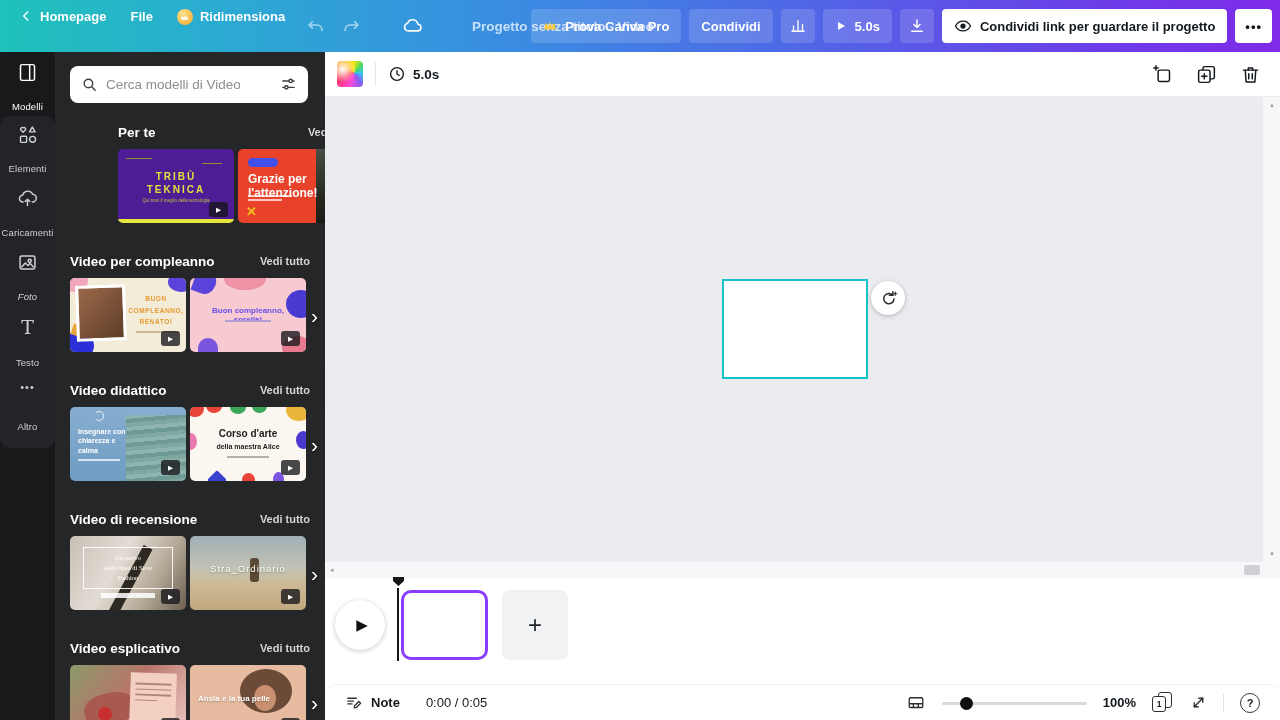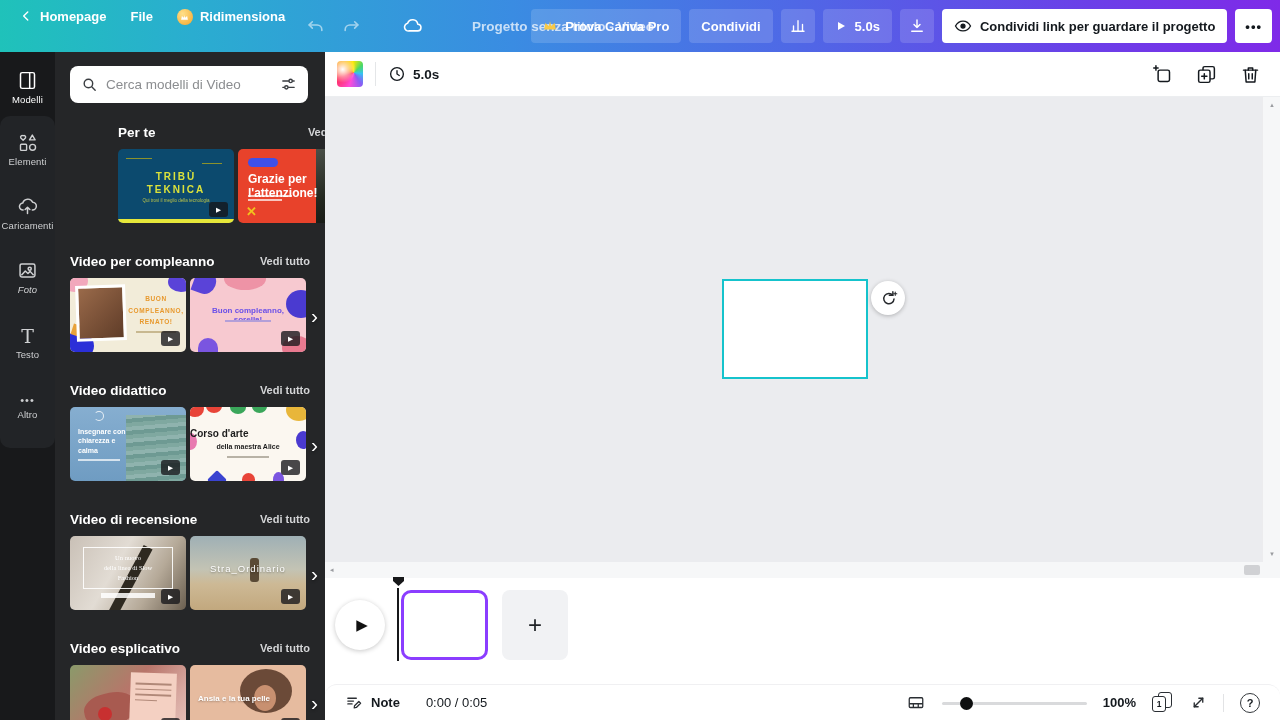--- a/index.html
+++ b/index.html
@@ -23,21 +23,21 @@
   .tb-btn { height:34px; border-radius:4px; display:flex; align-items:center; gap:8px; padding:0 12px;
     font-size:13px; font-weight:700; cursor:pointer; white-space:nowrap; }
   .tb-btn.tinted { background:rgba(255,255,255,.15); color:#fff; }
   .tb-btn.white { background:#fff; color:#14191e; }
   .crown { color:#f7c948; }
 
   
   .rail { position:absolute; left:0; top:52px; width:55px; height:668px; background:#18191b; }
   .rail-group { position:absolute; left:0; top:64px; width:55px; height:332px; background:#222427; border-radius:10px; }
   .rail-item { position:absolute; left:0; width:55px; height:50px; display:flex; flex-direction:column;
-    align-items:center; justify-content:center; gap:3px; color:#cfd0d2; cursor:pointer; }
+    align-items:center; justify-content:space-between; gap:3px; color:#cfd0d2; cursor:pointer; }
   .rail-item.active { color:#fff; }
   .rail-label { font-size:9.5px; letter-spacing:.1px; }
   .serifT { font-family:"DejaVu Serif","Liberation Serif",serif; font-size:19px; line-height:1; }
   .dots { font-size:11px; letter-spacing:1px; line-height:1; }
 
   
   .panel { position:absolute; left:55px; top:52px; width:270px; height:668px; background:#252628; overflow:hidden; }
   .search { position:absolute; left:15px; top:14px; width:238px; height:37px; background:#fff; border-radius:8px;
     display:flex; align-items:center; gap:8px; padding:0 11px; }
   .search input { flex:1; border:0; outline:0; font-size:13.5px; color:#333; font-family:inherit; min-width:0; }
@@ -50,21 +50,21 @@
   .thumb { position:relative; width:116px; height:74px; border-radius:5px; overflow:hidden; flex:none; cursor:pointer; }
   .row-chev { position:absolute; right:-8px; top:50%; transform:translateY(-50%); color:#fff; font-size:21px;
     font-weight:400; text-shadow:0 1px 3px rgba(0,0,0,.55); cursor:pointer; line-height:1; }
   .pbadge { position:absolute; right:6px; bottom:6px; width:19px; height:15px; border-radius:3px;
     background:rgba(22,22,25,.78); color:#fff; font-size:6.5px; display:flex; align-items:center; justify-content:center; }
   .collapse-tab { position:absolute; left:325px; top:368px; width:13px; height:40px; background:#fdfdfd;
     border-radius:0 8px 8px 0; box-shadow:1px 0 3px rgba(0,0,0,.15); display:flex; align-items:center;
     justify-content:center; color:#6b6d70; font-size:12px; cursor:pointer; }
 
   
-  .t-tribu { background:#0c4a6e; display:flex; flex-direction:column; align-items:center; justify-content:center; }
+  .t-tribu { background:#4c1d95; display:flex; flex-direction:column; align-items:center; justify-content:center; }
   .tribu-t { color:#dbe23b; font-weight:700; font-size:10px; letter-spacing:2px; text-align:center; line-height:1.3; }
   .tribu-sub { color:#b9c24a; font-size:4.5px; margin-top:2px; }
   .tribu-bar { position:absolute; left:0; right:0; bottom:0; height:4px; background:#e6e73a; }
   .tribu-line { position:absolute; background:#8b922c; height:1px; }
   .t-grazie { background:#e8422b; }
   .grazie-pill { position:absolute; left:10px; top:9px; width:30px; height:9px; border-radius:5px; background:#4050e8; }
   .grazie-title { position:absolute; left:10px; top:23px; width:62px; color:#fff; font-weight:700; font-size:12px; line-height:1.2; }
   .grazie-sub { position:absolute; left:10px; background:rgba(255,255,255,.7); height:1.5px; }
   .grazie-x { position:absolute; left:8px; bottom:4px; color:#f2c21e; font-size:13px; font-weight:700; }
   .grazie-photo { position:absolute; right:0; top:0; width:38px; height:74px;
@@ -89,21 +89,21 @@
   .comp2-title { position:absolute; left:8px; right:8px; top:28px; text-align:center; color:#6a4fe8; font-weight:700; font-size:8px; }
   .comp2-sub { position:absolute; left:30%; top:42px; width:40%; height:2px; background:#b39fd8; }
   .t-did1 { background:linear-gradient(180deg,#86aed0,#6f9cc2); }
   .did1-photo { position:absolute; right:0; top:8px; width:60px; height:66px;
     background:repeating-linear-gradient(175deg,#8fb3ae 0 4px,#6e9a93 4px 8px,#7fa8a0 8px 12px); }
   .did1-moon { position:absolute; left:24px; top:4px; width:10px; height:10px; border:1.5px solid rgba(255,255,255,.8); border-radius:50%; border-left-color:transparent; }
   .did1-text { position:absolute; left:8px; top:20px; width:52px; color:#fff; font-weight:700; font-size:7px; line-height:1.35; }
   .did1-sub { position:absolute; left:8px; top:52px; width:42px; height:1.5px; background:rgba(255,255,255,.7); }
   .t-did2 { background:#fbf7f0; }
   .did2-dot { position:absolute; border-radius:50%; }
-  .did2-title { position:absolute; left:0; right:0; top:21px; text-align:left; color:#1c1c1c; font-weight:700; font-size:10px; }
+  .did2-title { position:absolute; left:0; right:0; top:21px; text-align:center; color:#1c1c1c; font-weight:700; font-size:10px; }
   .did2-sub { position:absolute; left:0; right:0; top:36px; text-align:center; color:#1c1c1c; font-weight:700; font-size:7px; }
   .did2-tag { position:absolute; left:32%; top:49px; width:36%; height:2px; background:#b8b2a6; }
   .t-rec1 { background:linear-gradient(120deg,#c9c0b6 0%,#e2dcd4 40%,#b5a998 70%,#6b5f50 100%); }
   .rec1-strap { position:absolute; left:52px; top:6px; width:10px; height:90px; background:#2e2920; transform:rotate(28deg); }
   .rec1-box { position:absolute; left:13px; top:11px; width:90px; height:42px; border:1px solid rgba(255,255,255,.9);
     display:flex; flex-direction:column; align-items:center; justify-content:center;
     font-family:"Liberation Serif",serif; color:#fff; font-size:6.5px; line-height:1.5; text-align:center; }
   .rec1-pill { position:absolute; left:31px; top:57px; width:54px; height:5px; background:rgba(255,255,255,.85); }
   .t-rec2 { background:linear-gradient(180deg,#9fb0b5 0%,#c3c3b4 45%,#cdb995 65%,#c2a87e 100%); }
   .rec2-person { position:absolute; left:60px; top:22px; width:9px; height:24px; background:#5a4a35; border-radius:3px; }

